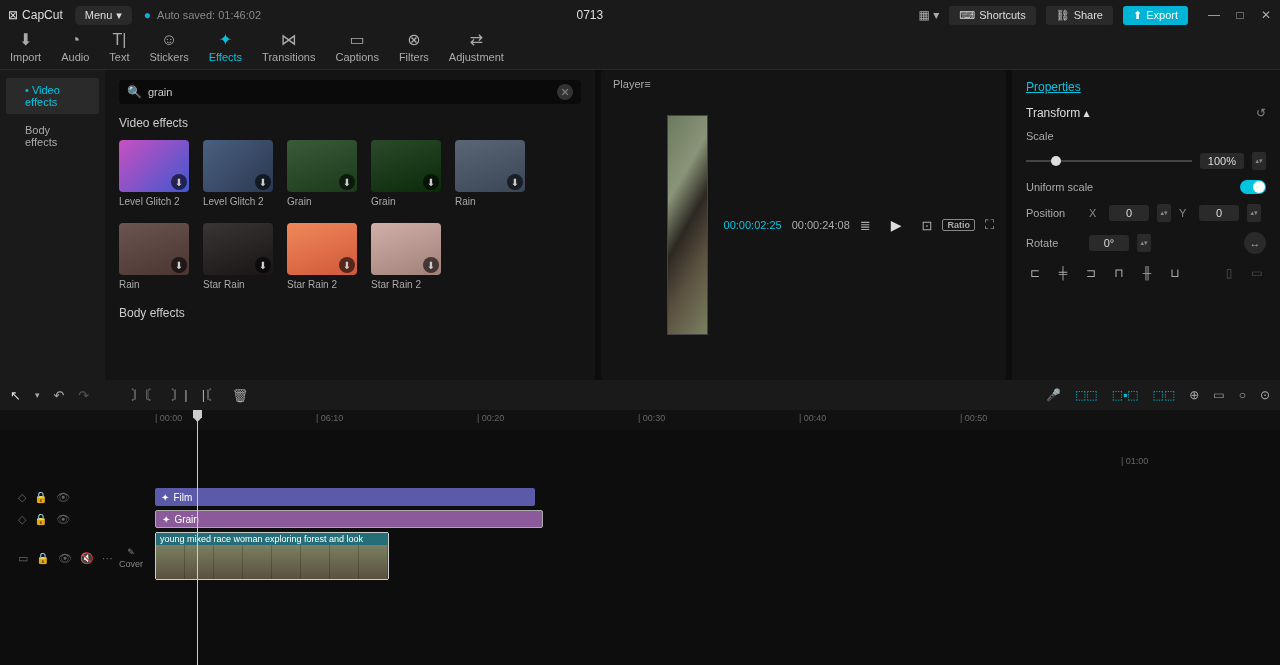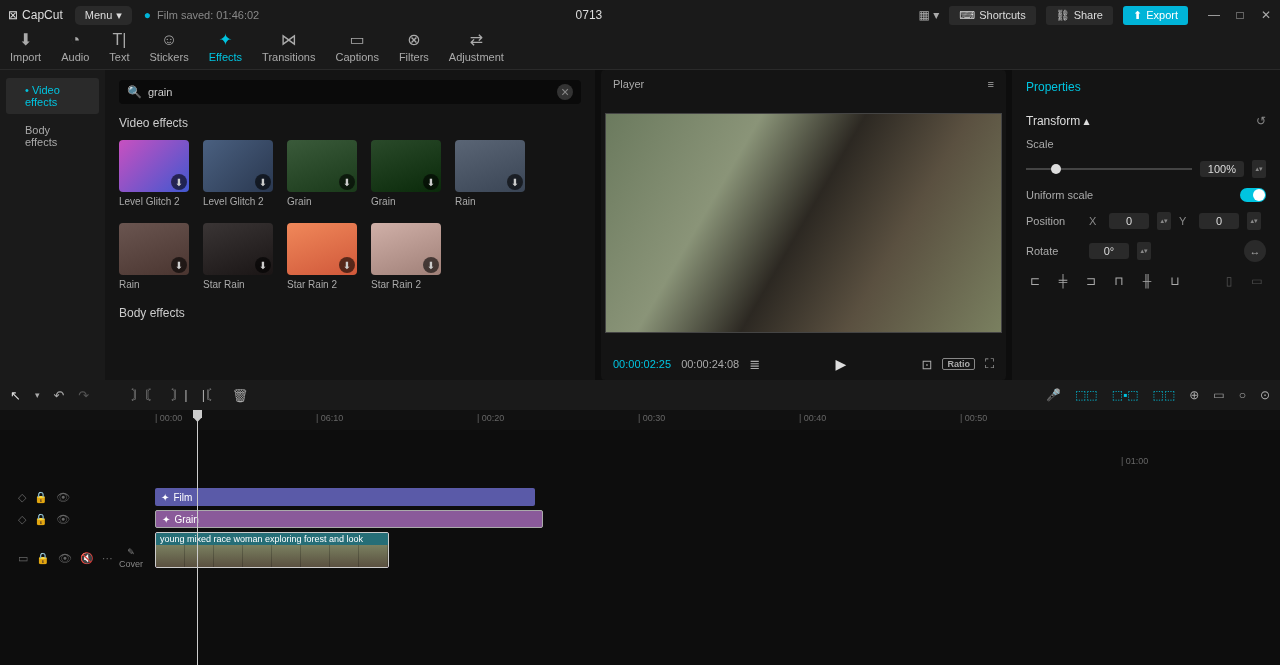--- a/index.html
+++ b/index.html
@@ -26,33 +26,33 @@
 .effects-panel { flex: 1; background: #141414; padding: 10px 14px; overflow: hidden; }
 .search-box { display: flex; align-items: center; background: #0a0a0a; border-radius: 4px; padding: 4px 8px; margin-bottom: 12px; }
 .search-box input { flex: 1; background: none; border: none; color: #ccc; font-size: 11px; outline: none; }
 .search-clear { color: #888; cursor: pointer; font-size: 14px; background:#333; border-radius:50%; width:16px; height:16px; display:flex; align-items:center; justify-content:center; }
 .section-title { font-size: 12px; color: #ccc; margin-bottom: 10px; }
 .effects-grid { display: flex; flex-wrap: wrap; gap: 14px; margin-bottom: 16px; }
 .effect-item { width: 70px; }
 .effect-thumb { width: 70px; height: 52px; background: #333; border-radius: 4px; position: relative; overflow: hidden; }
 .effect-dl { position: absolute; bottom: 2px; right: 2px; background: rgba(0,0,0,0.6); border-radius: 50%; width: 16px; height: 16px; display: flex; align-items: center; justify-content: center; font-size: 10px; color: #ccc; }
 .effect-name { font-size: 10px; color: #aaa; margin-top: 4px; white-space: nowrap; overflow: hidden; text-overflow: ellipsis; }
-.player-panel { width: 405px; background: #141414; margin: 0 6px; border-radius: 4px; display: flex; flex-direction: column; }
+.player-panel { width: 405px; background: #141414; margin: 0 6px; border-radius: 4px; display: flex; flex-direction: row; }
 .player-header { display: flex; justify-content: space-between; padding: 8px 12px; color: #aaa; font-size: 11px; }
 .player-viewport { flex: 1; display: flex; align-items: center; justify-content: center; padding: 4px; }
 .player-video { width: 100%; height: 220px; background: linear-gradient(120deg, #6b7a5e 0%, #8a9478 30%, #2c2822 50%, #5a5040 70%, #7a8060 100%); border: 1px solid #444; position: relative; }
 .player-controls { display: flex; align-items: center; padding: 8px 12px; gap: 10px; font-size: 11px; }
 .time-current { color: #00c4e0; }
 .time-total { color: #aaa; }
 .player-controls .spacer { flex: 1; }
 .play-btn { color: #ddd; font-size: 14px; cursor: pointer; }
 .player-ctrl-icon { color: #aaa; cursor: pointer; font-size: 13px; }
 .ratio-box { border: 1px solid #888; padding: 0 4px; font-size: 9px; border-radius: 2px; font-weight: bold; }
 .properties-panel { width: 268px; background: #141414; padding: 10px 14px; }
-.prop-title { color: #00c4e0; font-size: 12px; margin-bottom: 20px; }
+.prop-title { color: #00c4e0; font-size: 12px; margin-bottom: 12px; text-decoration: underline; }
 .prop-section-header { display: flex; justify-content: space-between; align-items: center; margin-bottom: 10px; }
 .prop-section-title { font-size: 12px; color: #ddd; font-weight: 500; }
 .reset-icon { color: #888; cursor: pointer; }
 .prop-row { display: flex; align-items: center; margin-bottom: 10px; gap: 8px; font-size: 11px; }
 .prop-label { width: 55px; color: #aaa; }
 .slider-track { flex: 1; height: 2px; background: #444; position: relative; }
 .slider-thumb { position: absolute; width: 10px; height: 10px; background: #ddd; border-radius: 50%; top: -4px; left: 15%; }
 .value-box { background: #2a2a2a; padding: 2px 8px; border-radius: 3px; color: #ddd; min-width: 40px; text-align: center; }
 .stepper { background: #2a2a2a; width: 14px; height: 18px; display: flex; flex-direction: column; align-items: center; justify-content: center; border-radius: 2px; font-size: 7px; color: #888; cursor:pointer; }
 .toggle { width: 26px; height: 14px; background: #00c4e0; border-radius: 7px; position: relative; cursor: pointer; margin-left:auto; }
@@ -74,21 +74,21 @@
 .playhead::before { content: ''; position: absolute; top: 0; left: -4px; width: 9px; height: 12px; background: #ccc; clip-path: polygon(0 0, 100% 0, 100% 60%, 50% 100%, 0 60%); }
 .timeline-tracks { position: relative; height: 235px; }
 .track-row { display: flex; align-items: center; height: 22px; }
 .track-row.video { height: 56px; }
 .track-controls { width: 115px; display: flex; align-items: center; gap: 8px; padding-left: 18px; color: #666; font-size: 11px; }
 .track-content { flex: 1; position: relative; height: 100%; }
 .cover-btn { width: 32px; display: flex; flex-direction: column; align-items: center; font-size: 9px; color: #888; gap: 2px; }
 .clip { position: absolute; height: 18px; border-radius: 2px; top: 2px; display: flex; align-items: center; padding: 0 6px; font-size: 10px; gap: 4px; }
 .clip.film { background: #5a5aa8; color: #fff; left: 40px; width: 380px; }
 .clip.grain { background: #8a5a9a; color: #fff; left: 40px; width: 388px; border: 1px solid #aaa; }
-.video-clip { position: absolute; left: 40px; top: 2px; width: 234px; height: 36px; background: #701a75; border: 1px solid #ccc; border-radius: 2px; overflow: hidden; }
+.video-clip { position: absolute; left: 40px; top: 2px; width: 234px; height: 48px; background: #701a75; border: 1px solid #ccc; border-radius: 2px; overflow: hidden; }
 .video-clip-label { position: absolute; top: 0; left: 0; right: 0; background: rgba(30,120,120,0.9); padding: 1px 4px; font-size: 9px; color: #fff; white-space: nowrap; overflow: hidden; }
 .video-frames { display: flex; height: 100%; padding-top: 12px; }
 .video-frame { flex: 1; background: linear-gradient(#7a8060, #5a5040); border-right: 1px solid rgba(0,0,0,0.2); }
 
 
 .th0 { background: linear-gradient(135deg, #c850c0, #4158d0); }
 .th1 { background: linear-gradient(135deg, #4a6080, #2a3850); }
 .th2 { background: linear-gradient(160deg, #3a5a3a, #1a3a1a); }
 .th3 { background: linear-gradient(160deg, #2a4a2a, #0a2a0a); }
 .th4 { background: linear-gradient(160deg, #5a6575, #3a4555); }
@@ -104,21 +104,21 @@
   <div class="app-logo">
     <span>⊠</span>
     <span>CapCut</span>
   </div>
   <button class="menu-btn">
     <span>Menu</span>
     <span>▾</span>
   </button>
   <div class="autosave">
     <span class="check-icon">●</span>
-    <span>Film saved: 01:46:02</span>
+    <span>Auto saved: 01:46:02</span>
   </div>
   <div class="project-title">0713</div>
   <div class="title-actions">
     <span style="color:#aaa;cursor:pointer;">▦ ▾</span>
     <button class="title-btn">
       <span>⌨</span>
       <span>Shortcuts</span>
     </button>
     <button class="title-btn">
       <span>⛓</span>

